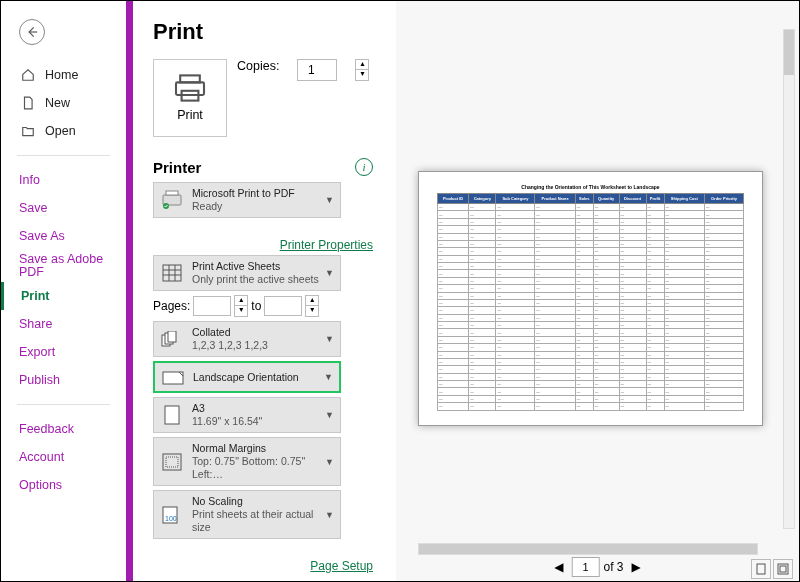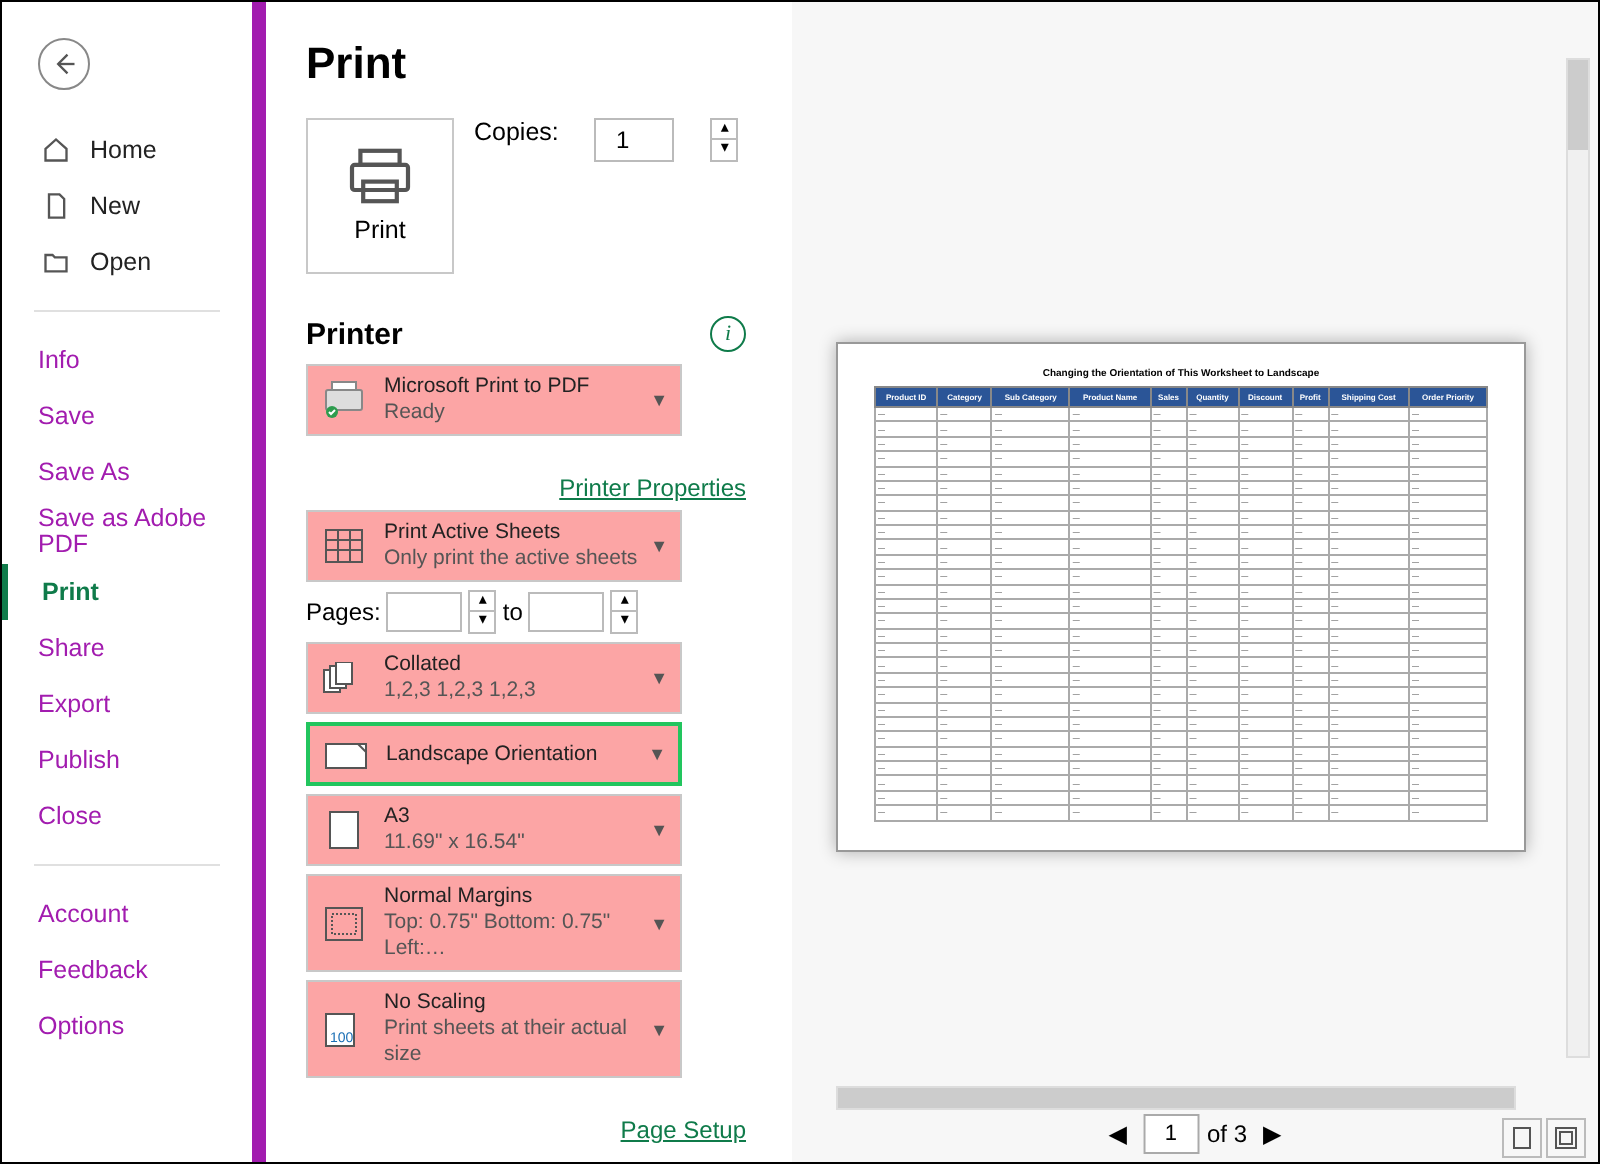--- a/index.html
+++ b/index.html
@@ -26,21 +26,21 @@
 .copies-input { width: 40px; height: 22px; border: 1px solid #bbb; text-align: center; font-size: 12px; padding-right: 12px; position: relative; }
 .spinner-btns { display: inline-flex; flex-direction: column; border: 1px solid #bbb; }
 .spinner-btns div { width: 12px; height: 10px; font-size: 8px; line-height: 8px; text-align: center; cursor: pointer; }
 .spinner-btns div:first-child { border-bottom: 1px solid #bbb; }
 
 .section-title { font-size: 15px; font-weight: 600; margin-top: 8px; margin-bottom: 6px; }
 .info-link { color: #0f7b4a; width: 18px; height: 18px; border: 1.5px solid #0f7b4a; border-radius: 50%; display: inline-flex; align-items: center; justify-content: center; font-size: 11px; font-style: italic; font-family: serif; float: right;}
 .link-row { text-align: right; margin-top: 17px; margin-bottom: 2px;}
 .link { color: #0f7b4a; font-size: 12px; text-decoration: underline; cursor: pointer;}
 
-.setting-box { width: 188px; border: 1px solid #c8c8c8; background: #fca5a5; display: flex; align-items: center; padding: 4px 6px; margin-bottom: 4px; cursor: pointer; position: relative; }
+.setting-box { width: 188px; border: 1px solid #c8c8c8; background: #e5e5e5; display: flex; align-items: center; padding: 4px 6px; margin-bottom: 4px; cursor: pointer; position: relative; }
 .setting-box.highlighted { border: 2px solid #22c55e; width: 188px; }
 .setting-box .sb-icon { width: 24px; height: 20px; margin-right: 8px; display:flex; align-items:center; justify-content:center; }
 .setting-box .sb-text { font-size: 10.5px; line-height: 13px; flex: 1; }
 .setting-box .sb-text .sb-title { color: #222; }
 .setting-box .sb-text .sb-sub { color: #555; }
 .setting-box .chev { position: absolute; right: 6px; font-size: 9px; color: #555; }
 
 .pages-row { display: flex; align-items: center; gap: 3px; font-size: 12px; margin-bottom: 4px; }
 .pages-row input { width: 38px; height: 20px; border: 1px solid #bbb; font-size: 11px; text-align: center; }
 
@@ -104,26 +104,25 @@
   <div class="nav-divider"></div>
 
   <div class="nav-sub">Info</div>
   <div class="nav-sub">Save</div>
   <div class="nav-sub">Save As</div>
   <div class="nav-sub" style="line-height:13px;padding-top:3px;padding-bottom:3px;height:auto;">Save as Adobe PDF</div>
   <div class="nav-sub nav-item active">Print</div>
   <div class="nav-sub">Share</div>
   <div class="nav-sub">Export</div>
   <div class="nav-sub">Publish</div>
-  <div class="nav-sub">Close</div>
 
   <div class="nav-divider"></div>
 
+  <div class="nav-sub">Feedback</div>
   <div class="nav-sub">Account</div>
-  <div class="nav-sub">Feedback</div>
   <div class="nav-sub">Options</div>
 </div>
 
 <div class="main">
   <div class="page-title">Print</div>
 
   <div class="print-row">
     <div class="print-btn">
       <span class="icon">
         <svg width="34" height="28" viewBox="0 0 24 20">

